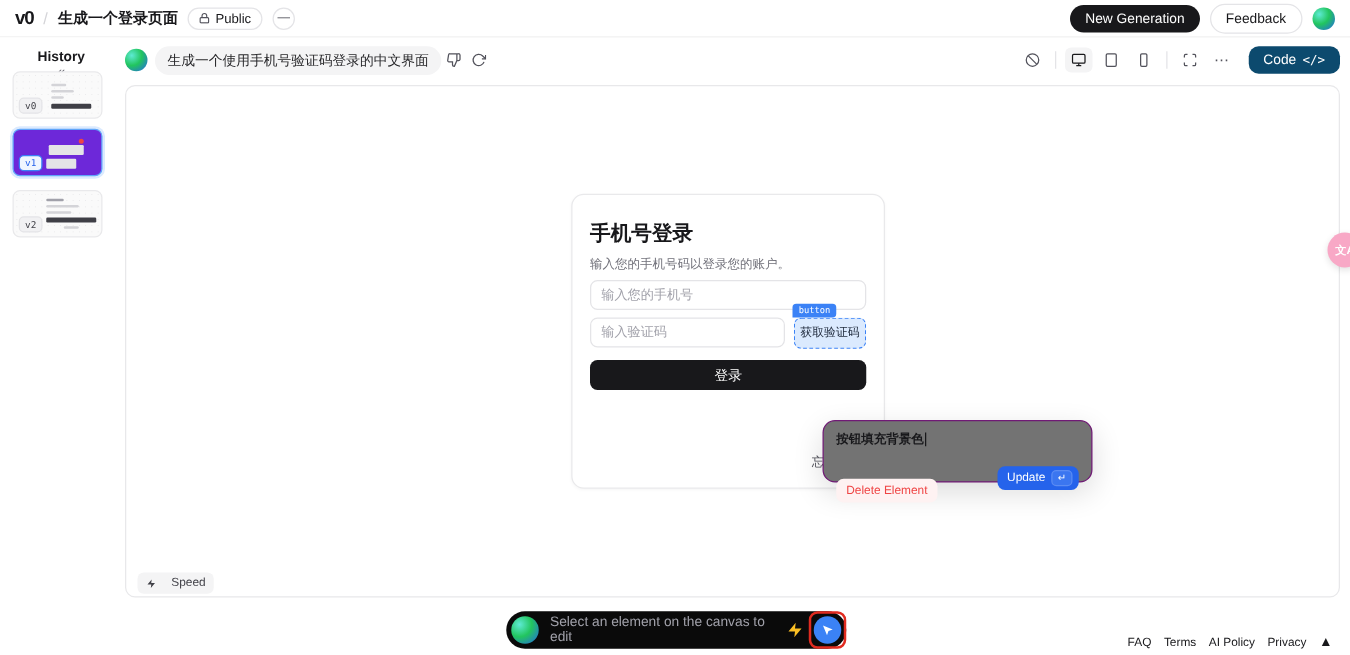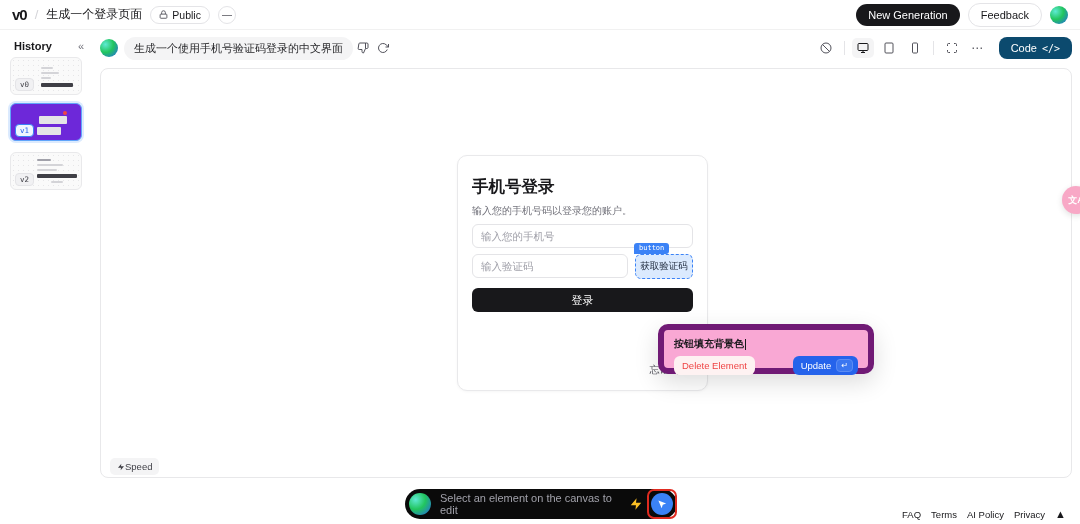--- a/index.html
+++ b/index.html
@@ -7,36 +7,36 @@
     font-family:"Liberation Sans", sans-serif; color:#18181b; }
   .app { position:relative; width:1080px; height:524px; background:#fff; }
 
   
   .topbar { position:absolute; left:0; top:0; width:100%; height:30px;
     display:flex; align-items:center; justify-content:space-between; padding:0 12px;
     border-bottom:1px solid #f1f1f1; background:#fff; }
   .topbar .left, .topbar .right { display:flex; align-items:center; gap:8px; }
   .logo { font-weight:900; font-size:15px; letter-spacing:-1px; cursor:pointer; }
   .crumb-sep { color:#d4d4d8; font-size:13px; }
-  .doc-title { font-size:12px; font-weight:400; }
+  .doc-title { font-size:12px; font-weight:700; }
   .badge-public { display:flex; align-items:center; gap:4px; border:1px solid #e4e4e7;
     border-radius:999px; padding:2px 8px; font-size:10.5px; color:#18181b; background:#fff; }
   .more-circle { width:18px; height:18px; border:1px solid #e4e4e7; border-radius:50%;
     display:flex; align-items:center; justify-content:center; font-size:10px; color:#52525b; cursor:pointer; }
   .btn-dark { background:#18181b; color:#fff; border-radius:999px; font-size:11px;
     padding:5px 12px; cursor:pointer; border:none; }
   .btn-light { background:#fff; color:#18181b; border:1px solid #e4e4e7; border-radius:999px;
     font-size:11px; padding:5px 12px; cursor:pointer; }
   .avatar { width:18px; height:18px; border-radius:50%;
     background:radial-gradient(circle at 30% 30%, #5eead4 0%, #22c55e 45%, #2563eb 100%); }
   .topbar .avatar { width:18px; height:18px; }
 
   
   .sidebar { position:absolute; left:0; top:30px; width:96px; height:494px; background:#fff; }
-  .sidebar-head { display:flex; align-items:center; justify-content:space-between; padding:10px 12px 8px 14px; }
+  .sidebar-head { display:flex; align-items:center; justify-content:space-between; padding:10px 12px 8px 14px;flex-direction:column; }
   .sidebar-title { font-size:11px; font-weight:700; }
   .collapse { font-size:11px; color:#71717a; cursor:pointer; }
   .thumb { position:absolute; left:10px; width:72px; height:38px; border-radius:6px;
     border:1px solid #e9e9eb; background:#fafafa; cursor:pointer;
     background-image:radial-gradient(#e6e6e8 0.7px, transparent 0.7px); background-size:5px 5px; }
   .thumb .vlabel { position:absolute; left:4px; bottom:3px; background:#f1f1f3; border:1px solid #e4e4e7;
     border-radius:4px; font-family:"DejaVu Sans Mono", monospace; font-size:7.5px; padding:1px 4px; color:#3f3f46; }
   .thumb.selected { background:#6d28d9; background-image:none; border:1.5px solid #60a5fa;
     box-shadow:0 0 0 2px #dbeafe;padding-left:36px; }
   .thumb.selected .vlabel { background:#eff6ff; border-color:#3b82f6; color:#2563eb; }
@@ -60,21 +60,21 @@
   .vt-icon.active { background:#f4f4f5; color:#18181b; }
   .vt-icon svg { width:12px; height:12px; }
   .ellipsis { font-size:12px; letter-spacing:1px; color:#52525b; }
   .code-btn { display:flex; align-items:center; gap:5px; background:#0c4a6e; color:#fff;
     border-radius:8px; padding:5px 12px; font-size:11px; cursor:pointer; margin-left:6px; }
   .code-glyph { font-family:"DejaVu Sans Mono", monospace; font-size:10px; }
 
   
   .canvas { position:absolute; left:100px; top:68px; width:972px; height:410px;
     border:1px solid #e8e8ea; border-radius:8px; background:#fff; }
-  .speed-badge { position:absolute; left:110px; top:458px; display:flex; align-items:center; gap:0;
+  .speed-badge { position:absolute; left:110px; top:458px; display:flex; align-items:center; gap:12px;
     background:#f4f4f5; border-radius:5px; padding:3px 7px; font-size:9.5px; color:#3f3f46; cursor:pointer; }
   .speed-badge svg { width:8px; height:8px; }
 
   
   .login-card { position:absolute; left:457px; top:155px; width:251px; height:236px;
     background:#fff; border:1px solid #e9e9eb; border-radius:10px;
     box-shadow:0 1px 3px rgba(0,0,0,.04); padding:14px; }
   .lc-title { font-size:16.5px; font-weight:800; margin-top:6px; }
   .lc-sub { font-size:10px; color:#71717a; margin-top:6px; }
   .lc-label { font-size:10.5px; font-weight:700; }
@@ -91,28 +91,28 @@
     border-radius:6px; font-size:9.5px; color:#1e293b; display:flex; align-items:center;
     justify-content:center; cursor:pointer; white-space:nowrap; }
   .el-tag { position:absolute; left:-1px; top:-11px; background:#3b82f6; color:#fff;
     font-family:"DejaVu Sans Mono", monospace; font-size:7px; padding:1px 5px 2px;
     border-radius:3px 3px 3px 0; }
   .login-btn { width:100%; height:24px; background:#18181b; color:#fff; border:none;
     border-radius:6px; font-size:11px; margin-top:9px; cursor:pointer; }
   .forgot { position:absolute; right:12px; top:207px; font-size:10px; color:#52525b; cursor:pointer; }
 
   
-  .edit-popup { position:absolute; left:658px; top:324px; width:216px; height:50px;
-    background:#f9a8d4; border:6px solid #701a75; border-radius:10px;
+  .edit-popup { position:absolute; left:658px; top:336px; width:216px; height:50px;
+    background:#737373; border:1px solid #701a75; border-radius:10px;
     box-shadow:0 8px 24px rgba(0,0,0,.14); padding:7px 10px; z-index:5; }
   .ep-input { font-size:10px; font-weight:600; color:#18181b; display:flex; align-items:center; }
   .caret { display:inline-block; width:1px; height:11px; background:#18181b; margin-left:1px; }
   .ep-row { display:flex; align-items:center; justify-content:space-between; margin-top:5px; }
   .delete-btn { background:#fef2f2; color:#ef4444; font-size:9.5px; padding:4px 8px;
-    border-radius:6px; cursor:pointer; }
+    border-radius:6px; cursor:pointer;margin-top:20px; }
   .update-btn { display:flex; align-items:center; gap:5px; background:#2563eb; color:#fff;
     font-size:9.5px; padding:3px 5px 3px 8px; border-radius:6px; cursor:pointer; }
   .enter-key { background:#3b76f0; border:1px solid #5b8cf3; border-radius:4px; font-size:8px;
     padding:1px 4px; }
 
   
   .bottom-pill { position:absolute; left:405px; top:489px; width:272px; height:30px;
     background:#0a0a0a; border-radius:16px; display:flex; align-items:center; padding:0 4px; z-index:6; }
   .bottom-pill .avatar { width:22px; height:22px; }
   .bp-text { font-size:11px; color:#a1a1aa; margin-left:9px; flex:1; cursor:text; }

